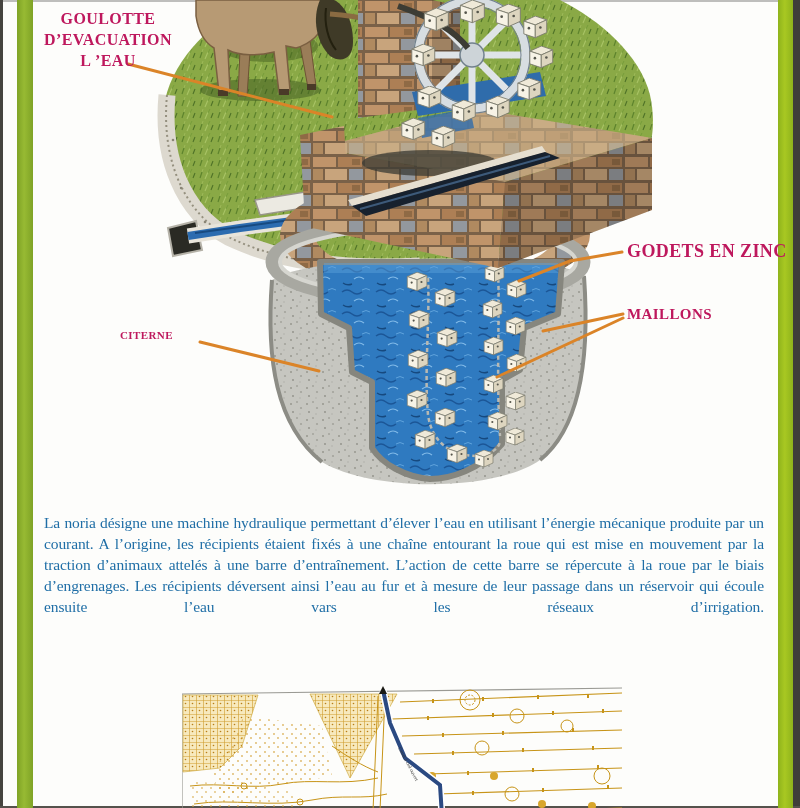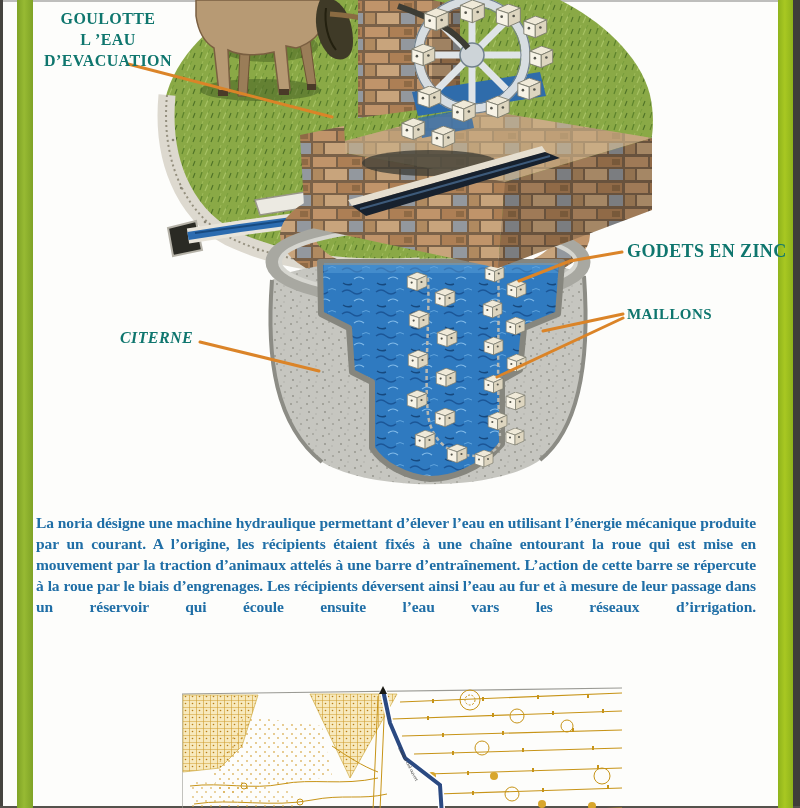--- a/index.html
+++ b/index.html
@@ -7,29 +7,29 @@
        font-family:"Liberation Serif", serif;position:relative;}
   .edge{position:absolute;}
   #edge-left{left:0;top:0;width:3px;height:808px;background:#45443f;}
   #edge-right{left:793px;top:0;width:7px;height:808px;background:#3f3e3a;}
   #edge-top{left:0;top:0;width:800px;height:2px;background:#8b8b88;opacity:.55;}
   #edge-bottom{left:0;top:806px;width:800px;height:2px;background:#55524c;}
   #border-green-left{left:17px;top:0;width:16px;height:808px;
       background:linear-gradient(90deg,#7fa326,#97ba33 45%,#7fa326);}
   #border-green-right{left:778px;top:0;width:15px;height:808px;
       background:linear-gradient(90deg,#8fb31c,#a8c822 45%,#8fb31c);}
-  .diagram-label{position:absolute;font-weight:bold;color:#0f766e;
+  .diagram-label{position:absolute;font-weight:bold;color:#be185d;
       font-family:"Liberation Serif", serif;letter-spacing:.4px;}
   #label-goulotte{left:34px;top:8px;width:148px;text-align:center;
       font-size:16px;line-height:21px;}
   #label-godets{left:627px;top:241px;font-size:18px;}
   #label-maillons{left:627px;top:306px;font-size:15px;text-align:center;}
-  #label-citerne{left:120px;top:329px;font-size:16px;font-style:italic;}
-  #description{position:absolute;left:36px;top:496px;width:720px;
-      font-size:15.5px;line-height:21px;font-weight:bold;color:#1F6EA6;
+  #label-citerne{left:120px;top:329px;font-size:11px;}
+  #description{position:absolute;left:44px;top:496px;width:720px;
+      font-size:15.5px;line-height:21px;font-weight:normal;color:#1F6EA6;
       text-align:justify;text-align-last:justify;letter-spacing:-0.1px;}
   #illustration{position:absolute;left:0;top:0;width:800px;height:500px;}
   #map-wrap{position:absolute;left:182px;top:686px;width:440px;height:122px;
       overflow:hidden;}
 </style>
 </head>
 <body>
 
 <div class="edge" id="edge-top"></div>
 <div class="edge" id="edge-left"></div>
@@ -226,22 +226,22 @@
     <path d="M128,64 L332,117"></path>
     <path d="M622,252 L570,261 L519,281"></path>
     <path d="M623,314 L543,331"></path>
     <path d="M623,318 L497,377"></path>
     <path d="M200,342 L319,371"></path>
   </g>
 </svg>
 
 <div class="diagram-label" id="label-goulotte">
   <div>GOULOTTE</div>
+  <div>D’EVACUATION</div>
   <div>L ’EAU</div>
-  <div>D’EVACUATION</div>
 </div>
 <div class="diagram-label" id="label-godets">GODETS EN ZINC</div>
 <div class="diagram-label" id="label-maillons">MAILLONS</div>
 <div class="diagram-label" id="label-citerne">CITERNE</div>
 
 <p id="description">La noria désigne une machine hydraulique permettant d’élever l’eau en utilisant l’énergie mécanique produite par un courant. A l’origine, les récipients étaient fixés à une chaîne entourant la roue qui est mise en mouvement par la traction d’animaux attelés à une barre d’entraînement. L’action de cette barre se répercute à la roue par le biais d’engrenages. Les récipients déversent ainsi l’eau au fur et à mesure de leur passage dans un réservoir qui écoule ensuite l’eau vars les réseaux d’irrigation.</p>
 
 <div id="map-wrap">
 <svg width="440" height="150" viewBox="0 0 440 150">
   <defs>

